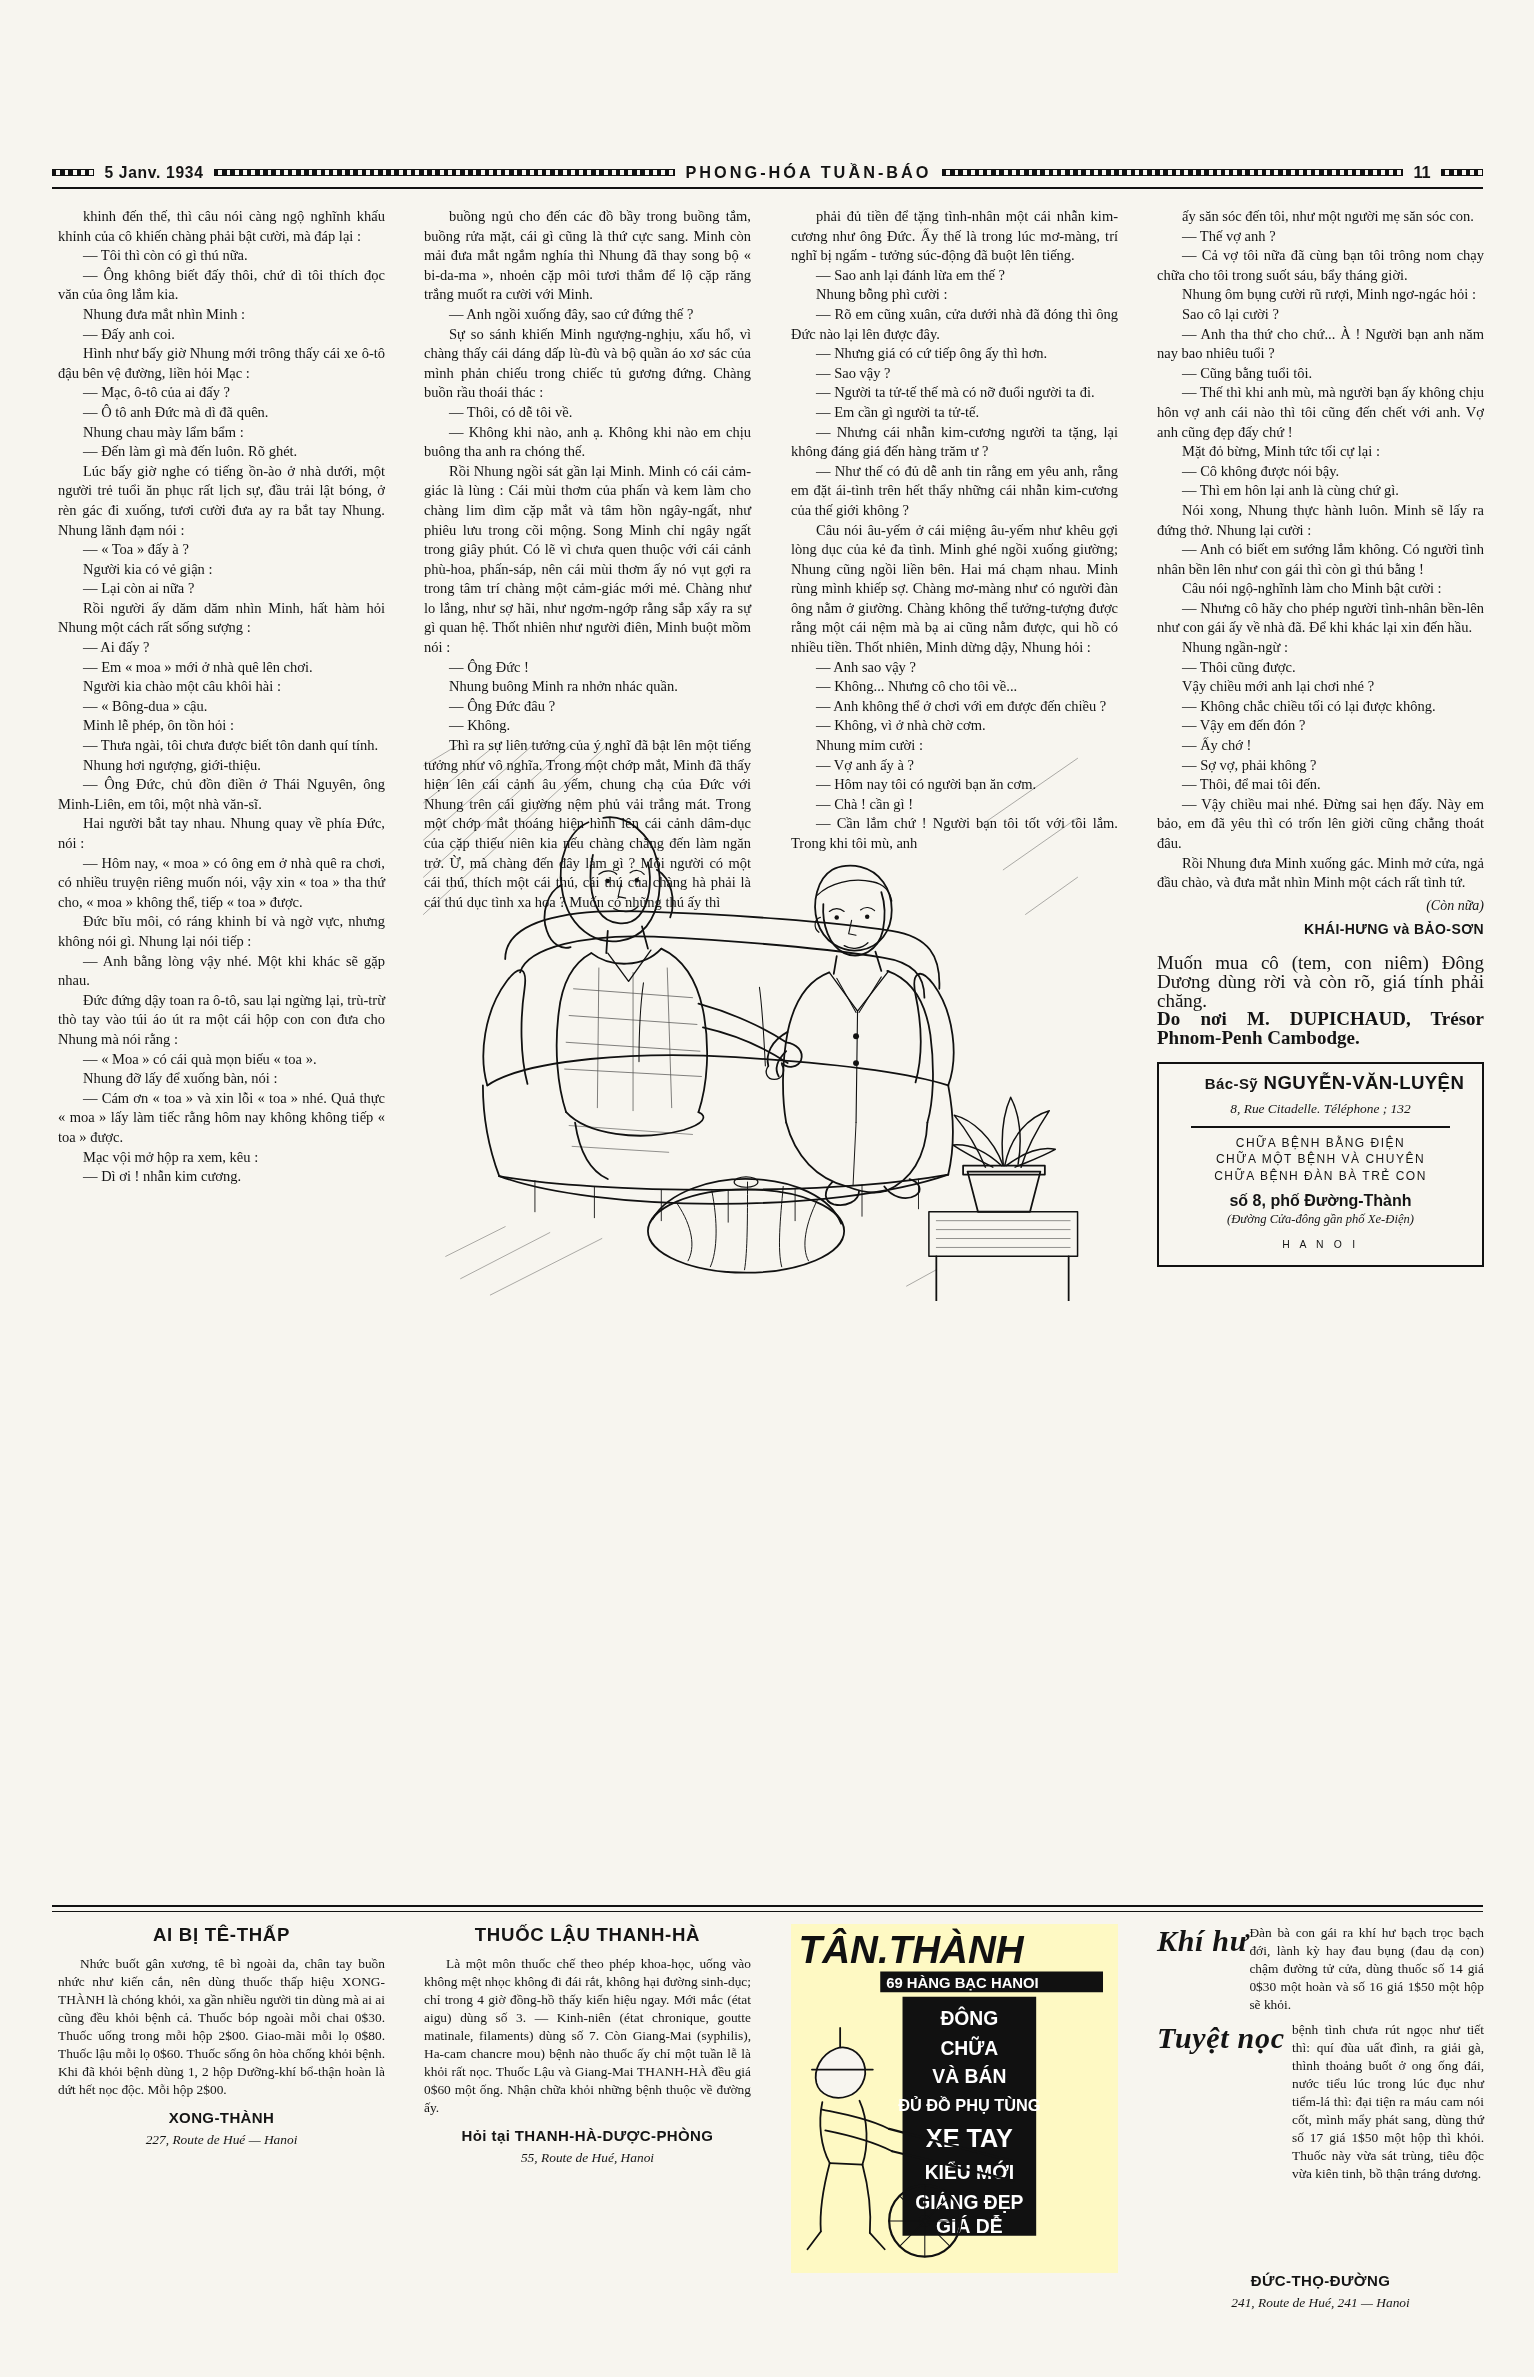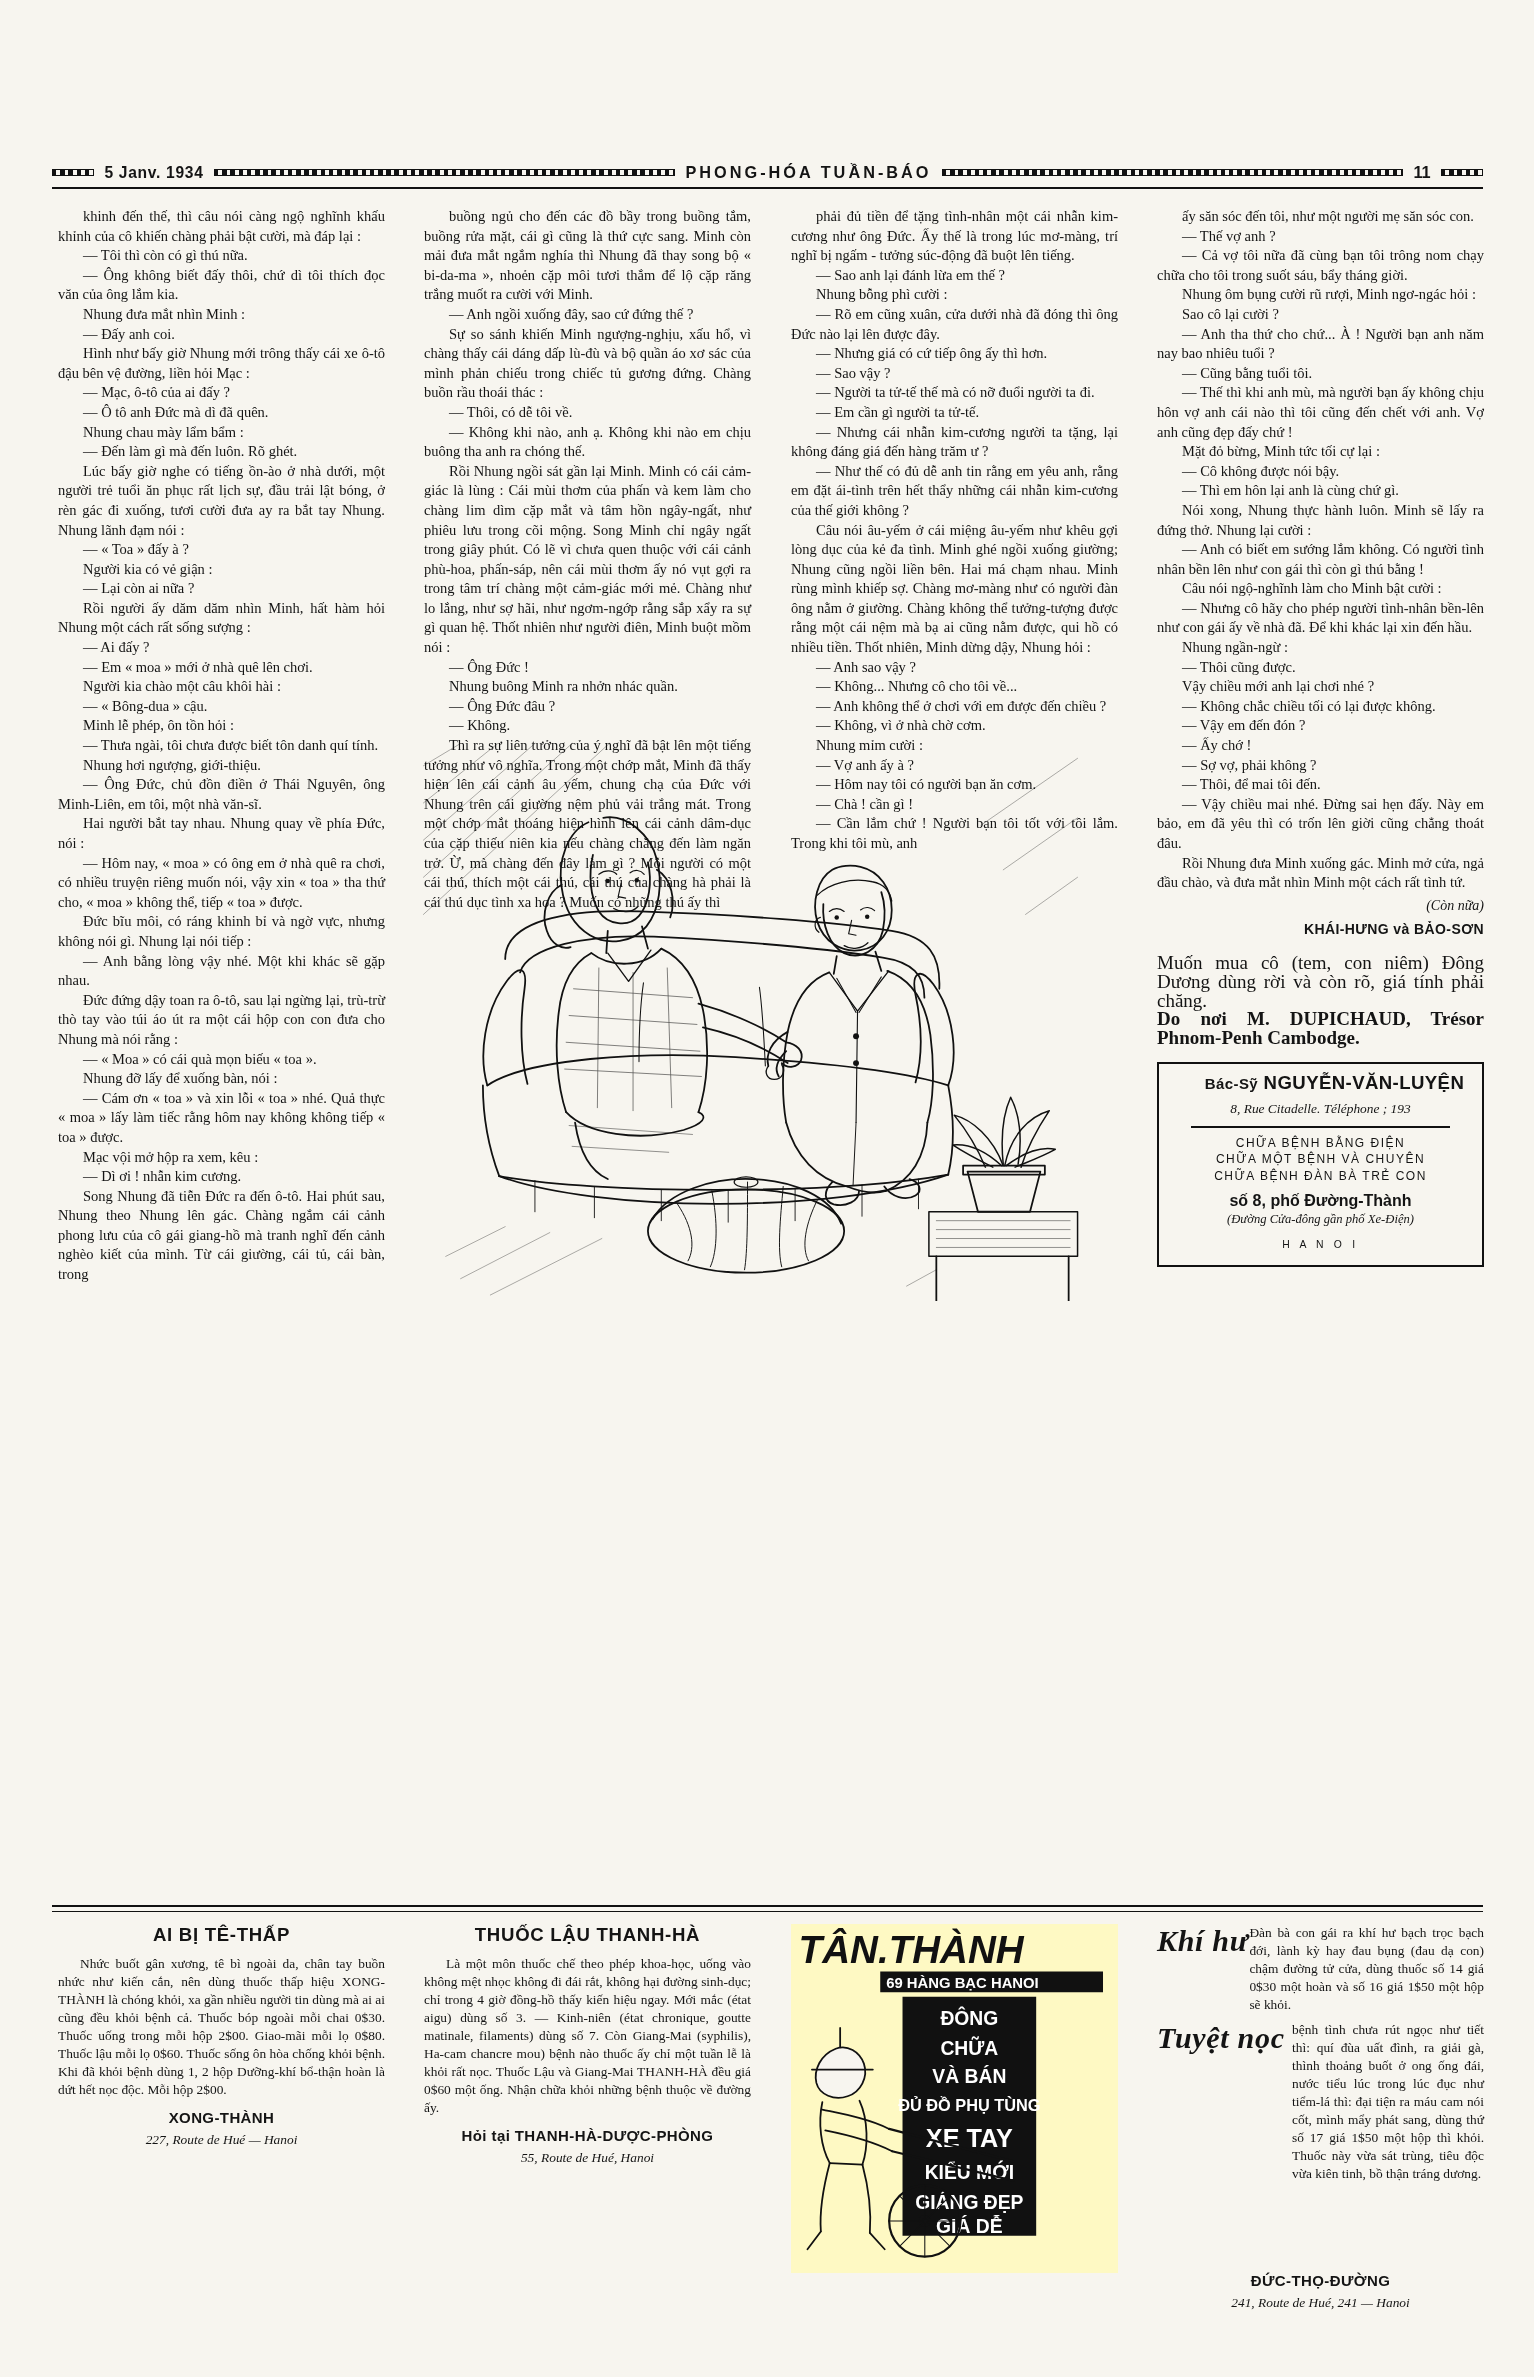--- a/index.html
+++ b/index.html
@@ -157,21 +157,20 @@
       <p>Hai người bắt tay nhau. Nhung quay về phía Đức, nói :</p>
       <p>— Hôm nay, « moa » có ông em ở nhà quê ra chơi, có nhiều truyện riêng muốn nói, vậy xin « toa » tha thứ cho, « moa » không thể, tiếp « toa » được.</p>
       <p>Đức bĩu môi, có ráng khinh bỉ và ngờ vực, nhưng không nói gì. Nhung lại nói tiếp :</p>
       <p>— Anh bằng lòng vậy nhé. Một khi khác sẽ gặp nhau.</p>
       <p>Đức đứng dậy toan ra ô-tô, sau lại ngừng lại, trù-trừ thò tay vào túi áo út ra một cái hộp con con đưa cho Nhung mà nói rằng :</p>
       <p>— « Moa » có cái quà mọn biếu « toa ».</p>
       <p>Nhung đỡ lấy để xuống bàn, nói :</p>
       <p>— Cám ơn « toa » và xin lỗi « toa » nhé. Quả thực « moa » lấy làm tiếc rằng hôm nay không không tiếp « toa » được.</p>
       <p>Mạc vội mở hộp ra xem, kêu :</p>
       <p>— Dì ơi ! nhẫn kim cương.</p>
-      <p>Song Nhung đã tiễn Đức ra đến ô-tô. Hai phút sau, Nhung theo Nhung lên gác. Chàng ngắm cái cảnh phong lưu của cô gái giang-hồ mà tranh nghĩ đến cảnh nghèo kiết của mình. Từ cái giường, cái tủ, cái bàn, trong</p>
     </div>
 
     <div class="col" id="col2">
         <div style="float: right; width: 0px; height: 0px;"></div>
       <p>buồng ngủ cho đến các đồ bầy trong buồng tắm, buồng rửa mặt, cái gì cũng là thứ cực sang. Minh còn mải đưa mắt ngắm nghía thì Nhung đã thay song bộ « bi-da-ma », nhoẻn cặp môi tươi thắm để lộ cặp răng trắng muốt ra cười với Minh.</p>
       <p>— Anh ngồi xuống đây, sao cứ đứng thế ?</p>
       <p>Sự so sánh khiến Minh ngượng-nghịu, xấu hổ, vì chàng thấy cái dáng dấp lù-đù và bộ quần áo xơ sác của mình phản chiếu trong chiếc tủ gương đứng. Chàng buồn rầu thoái thác :</p>
       <p>— Thôi, có dễ tôi về.</p>
       <p>— Không khi nào, anh ạ. Không khi nào em chịu buông tha anh ra chóng thế.</p>
       <p>Rồi Nhung ngồi sát gần lại Minh. Minh có cái cảm-giác là lùng : Cái mùi thơm của phấn và kem làm cho chàng lim dìm cặp mắt và tâm hồn ngây-ngất, như phiêu lưu trong cõi mộng. Song Minh chỉ ngây ngất trong giây phút. Có lẽ vì chưa quen thuộc với cái cảnh phù-hoa, phấn-sáp, nên cái mùi thơm ấy nó vụt gợi ra trong tâm trí chàng một cảm-giác mới mẻ. Chàng như lo lắng, như sợ hãi, như ngơm-ngớp rằng sắp xẩy ra sự gì quan hệ. Thốt nhiên như người điên, Minh buột mồm nói :</p>
@@ -238,21 +237,21 @@
       <div class="notice">
         <div>Muốn mua cô (tem, con niêm) Đông Dương dùng rời và còn rõ, giá tính phải chăng.</div>
         <div style="font-weight:bold">Do nơi M. DUPICHAUD, Trésor Phnom-Penh Cambodge.</div>
       </div>
 
       <div class="docad">
         <div class="line1">
           <span class="small">Bác-Sỹ</span>
           <span>NGUYỄN-VĂN-LUYỆN</span>
         </div>
-        <div class="line2">8, Rue Citadelle. Téléphone ; 193</div>
+        <div class="line2">8, Rue Citadelle. Téléphone ; 132</div>
         <div class="hr"></div>
         <div class="sv">CHỮA   BỆNH   BẰNG   ĐIỆN</div>
         <div class="sv">CHỮA MỘT BỆNH VÀ CHUYÊN</div>
         <div class="sv">CHỮA BỆNH ĐÀN BÀ TRẺ CON</div>
         <div class="addr">số 8, phố Đường-Thành</div>
         <div class="addr2">(Đường Cửa-đông gần phố Xe-Điện)</div>
         <div class="city">H A N O I</div>
       </div>
     </div>
   </div>

